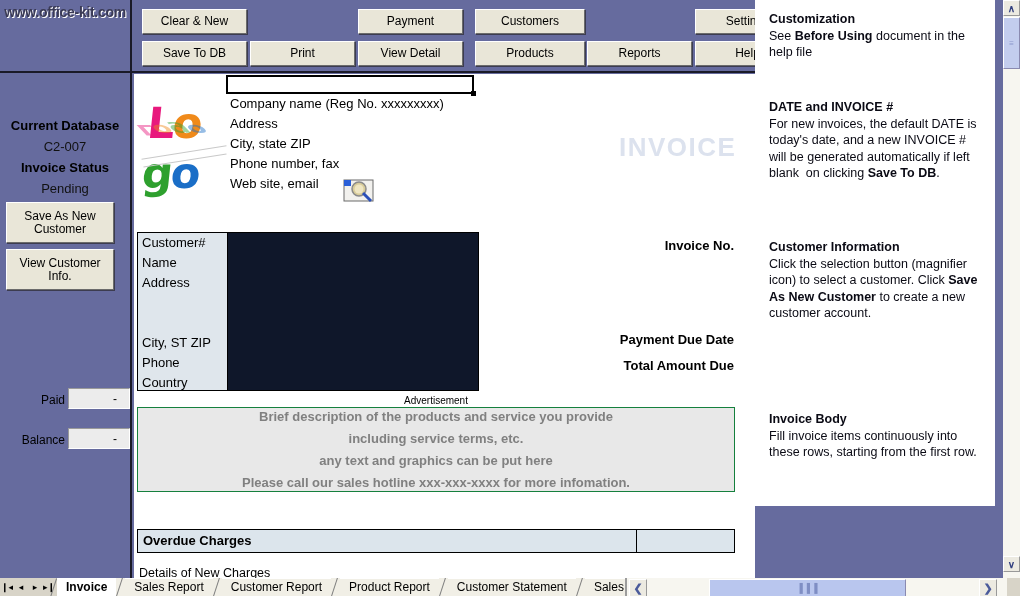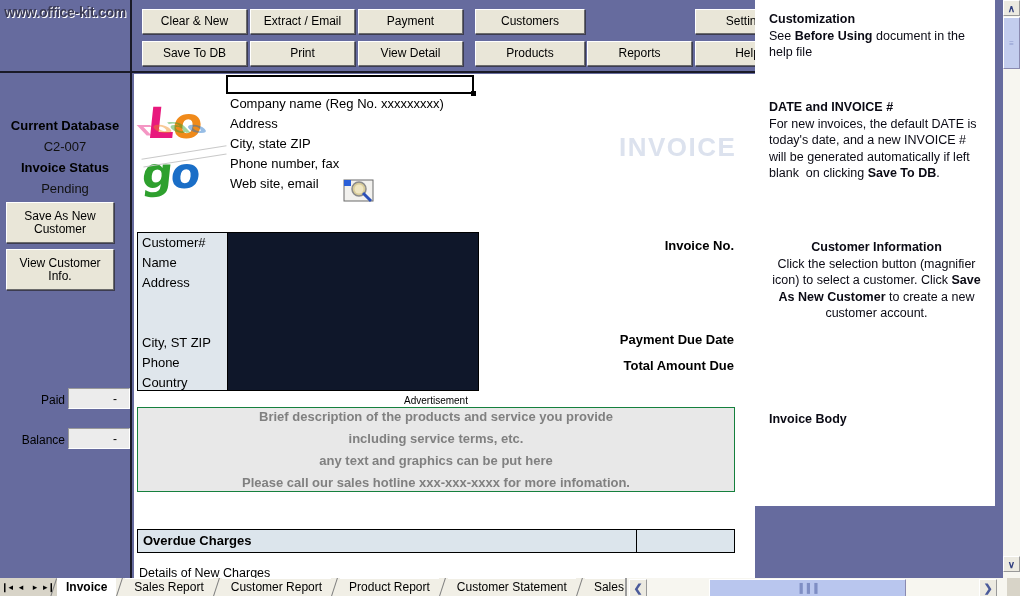--- a/index.html
+++ b/index.html
@@ -168,21 +168,20 @@
 <div id="app">
 
   <div id="brand">
     <div id="brand-logo">www.office-kit.com</div>
   </div>
   <div id="brand-div-v"></div>
   <div id="brand-div-h"></div>
 
   <div id="toolbar">
     <div class="btn tb-btn" style="left:8px;top:9px;width:103px;">Clear &amp; New</div>
-    <div class="btn tb-btn" style="left:116px;top:9px;width:103px;">Extract / Email</div>
     <div class="btn tb-btn" style="left:224px;top:9px;width:103px;">Payment</div>
     <div class="btn tb-btn" style="left:341px;top:9px;width:108px;">Customers</div>
     <div class="btn tb-btn" style="left:561px;top:9px;width:103px;">Settings</div>
 
     <div class="btn tb-btn" style="left:8px;top:41px;width:103px;">Save To DB</div>
     <div class="btn tb-btn" style="left:116px;top:41px;width:103px;">Print</div>
     <div class="btn tb-btn" style="left:224px;top:41px;width:103px;text-align:center;">View Detail</div>
     <div class="btn tb-btn" style="left:341px;top:41px;width:108px;">Products</div>
     <div class="btn tb-btn" style="left:453px;top:41px;width:103px;">Reports</div>
     <div class="btn tb-btn" style="left:561px;top:41px;width:103px;">Help</div>
@@ -190,26 +189,27 @@
 
   <div id="helppanel">
     <div class="help-sec" style="top:11px;">
       <span class="h">Customization</span>
       <span>See <b>Before Using</b> document in the help file</span>
     </div>
     <div class="help-sec" style="top:99px;">
       <span class="h">DATE and INVOICE #</span>
       <span>For new invoices, the default DATE is today's date, and a new INVOICE # will be generated automatically if left blank&nbsp; on clicking <b>Save To DB</b>.</span>
     </div>
-    <div class="help-sec" style="top:239px;text-align:center;">
+    <div class="help-sec" style="top:239px;">
       <span class="h">Customer Information</span>
       <span>Click the selection button (magnifier icon) to select a customer. Click <b>Save As New Customer</b> to create a new customer account.</span>
     </div>
     <div class="help-sec" style="top:411px;">
       <span class="h">Invoice Body</span>
+      <span>Fill invoice items continuously into these rows, starting from the first row.</span>
     </div>
   </div>
 
   <div id="sidebar">
     <div class="sb-title" style="top:45px;">Current Database</div>
     <div class="sb-val" style="top:66px;">C2-007</div>
     <div class="sb-title" style="top:87px;">Invoice Status</div>
     <div class="sb-val" style="top:108px;">Pending</div>
 
     <div class="btn sb-btn" style="top:129px;">Save As New Customer</div>

